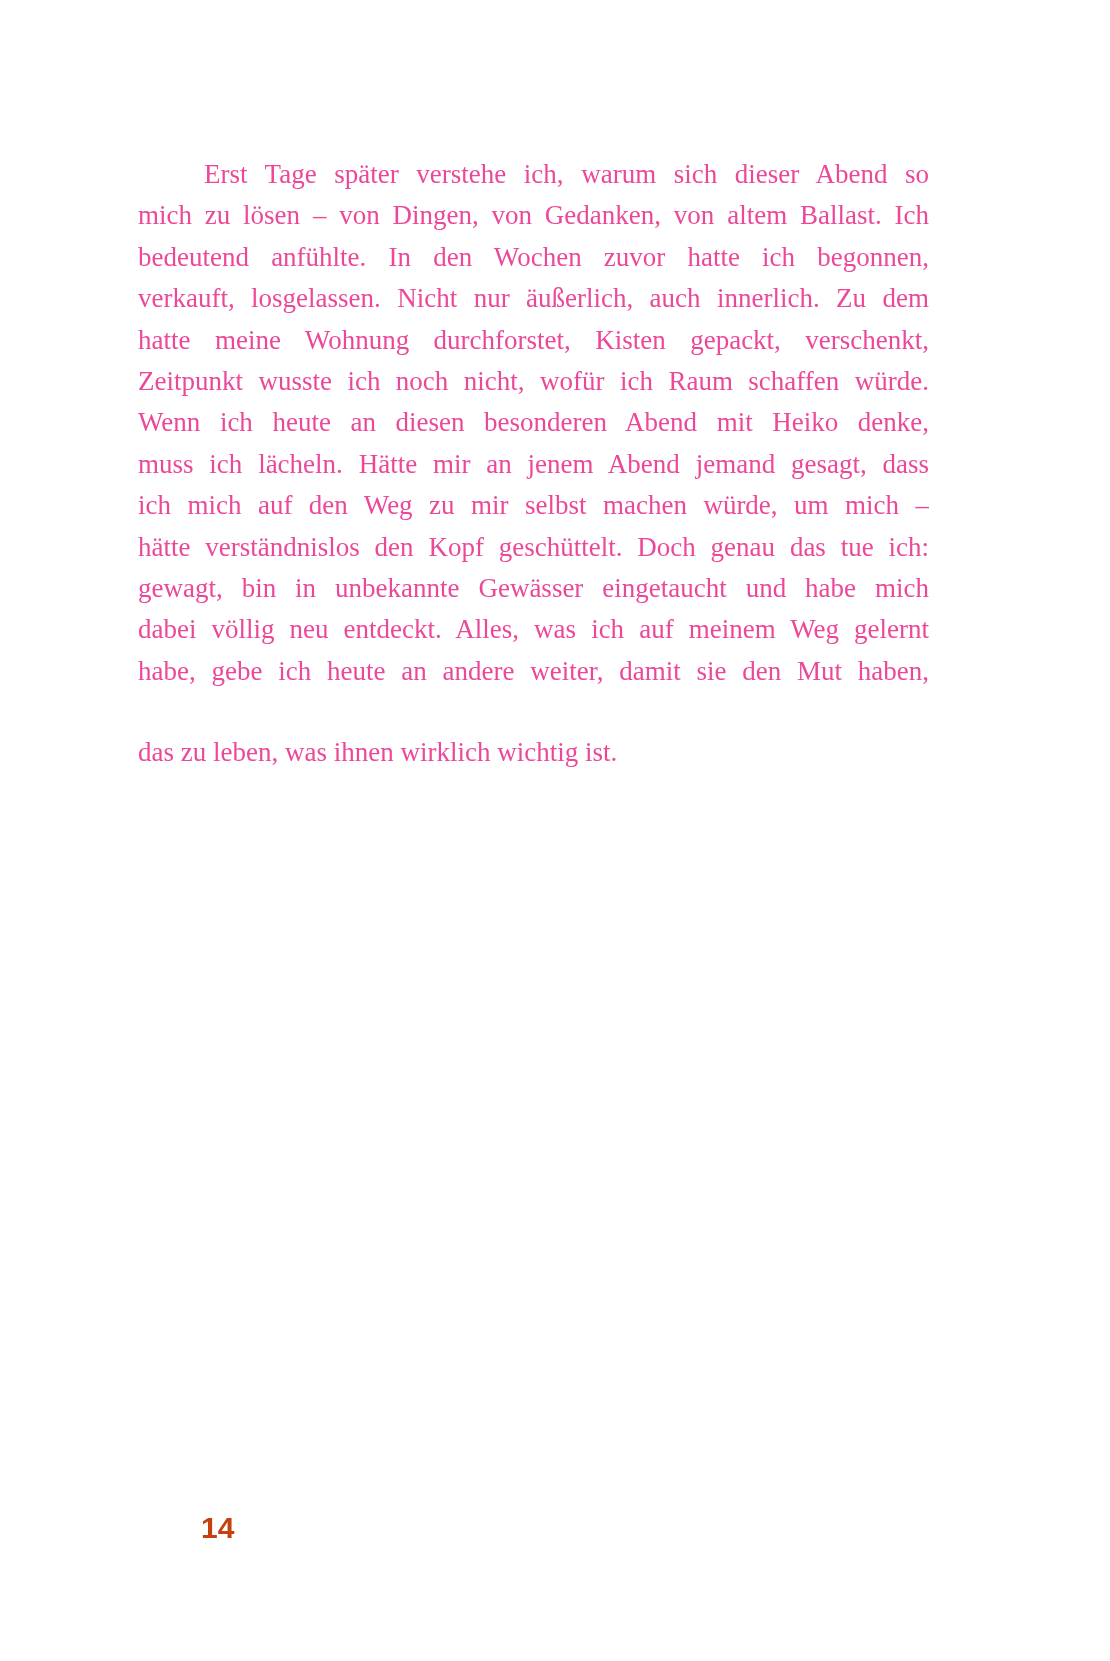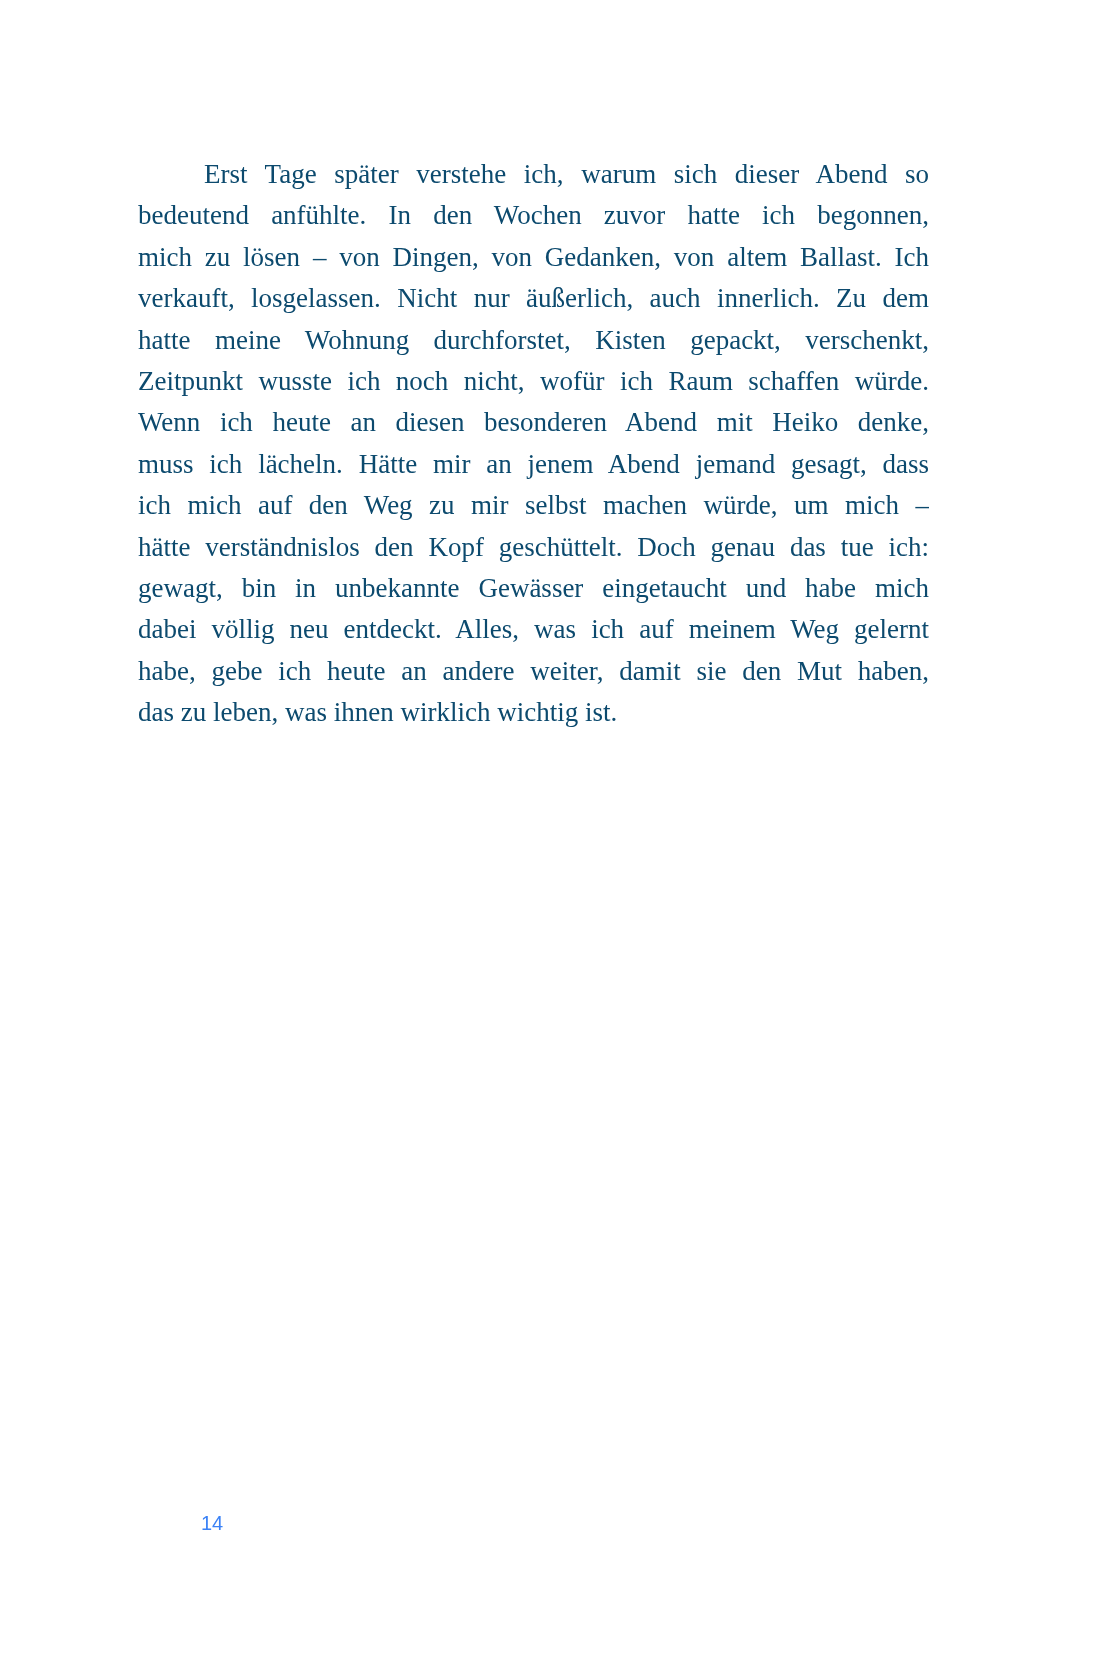--- a/index.html
+++ b/index.html
@@ -19,55 +19,56 @@
     background: #ffffff;
   }
   .text-block {
     position: absolute;
     left: 138px;
     top: 154px;
     width: 791px;
     font-family: "Liberation Serif", "DejaVu Serif", serif;
     font-size: 27px;
     line-height: 41.4px;
-    color: #0c4a6e;
+    color: #ec4899;
   }
   .text-line {
     height: 41.4px;
     overflow: hidden;
     text-align: justify;
     text-align-last: justify;
   }
   .text-line.first {
     text-indent: 66px;
   }
   .text-line.last {
     text-align: center;
     text-align-last: left;
+    margin-top: 40px;
   }
   .page-number {
     position: absolute;
     left: 201px;
     top: 1513px;
     font-family: "Liberation Sans", "DejaVu Sans", sans-serif;
-    font-weight: 400;
-    font-size: 20px;
+    font-weight: 700;
+    font-size: 30px;
     line-height: 1;
-    color: #3b82f6;
+    color: #c2410c;
   }
 </style>
 </head>
 <body>
 
 <div class="book-page">
 
   <div class="text-block">
     <div class="text-line first">Erst Tage später verstehe ich, warum sich dieser Abend so</div>
+    <div class="text-line">mich zu lösen – von Dingen, von Gedanken, von altem Ballast. Ich</div>
     <div class="text-line">bedeutend anfühlte. In den Wochen zuvor hatte ich begonnen,</div>
-    <div class="text-line">mich zu lösen – von Dingen, von Gedanken, von altem Ballast. Ich</div>
     <div class="text-line">verkauft, losgelassen. Nicht nur äußerlich, auch innerlich. Zu dem</div>
     <div class="text-line">hatte meine Wohnung durchforstet, Kisten gepackt, verschenkt,</div>
     <div class="text-line">Zeitpunkt wusste ich noch nicht, wofür ich Raum schaffen würde.</div>
     <div class="text-line">Wenn ich heute an diesen besonderen Abend mit Heiko denke,</div>
     <div class="text-line">muss ich lächeln. Hätte mir an jenem Abend jemand gesagt, dass</div>
     <div class="text-line">ich mich auf den Weg zu mir selbst machen würde, um mich –</div>
     <div class="text-line">hätte verständnislos den Kopf geschüttelt. Doch genau das tue ich:</div>
     <div class="text-line">gewagt, bin in unbekannte Gewässer eingetaucht und habe mich</div>
     <div class="text-line">dabei völlig neu entdeckt. Alles, was ich auf meinem Weg gelernt</div>
     <div class="text-line">habe, gebe ich heute an andere weiter, damit sie den Mut haben,</div>

